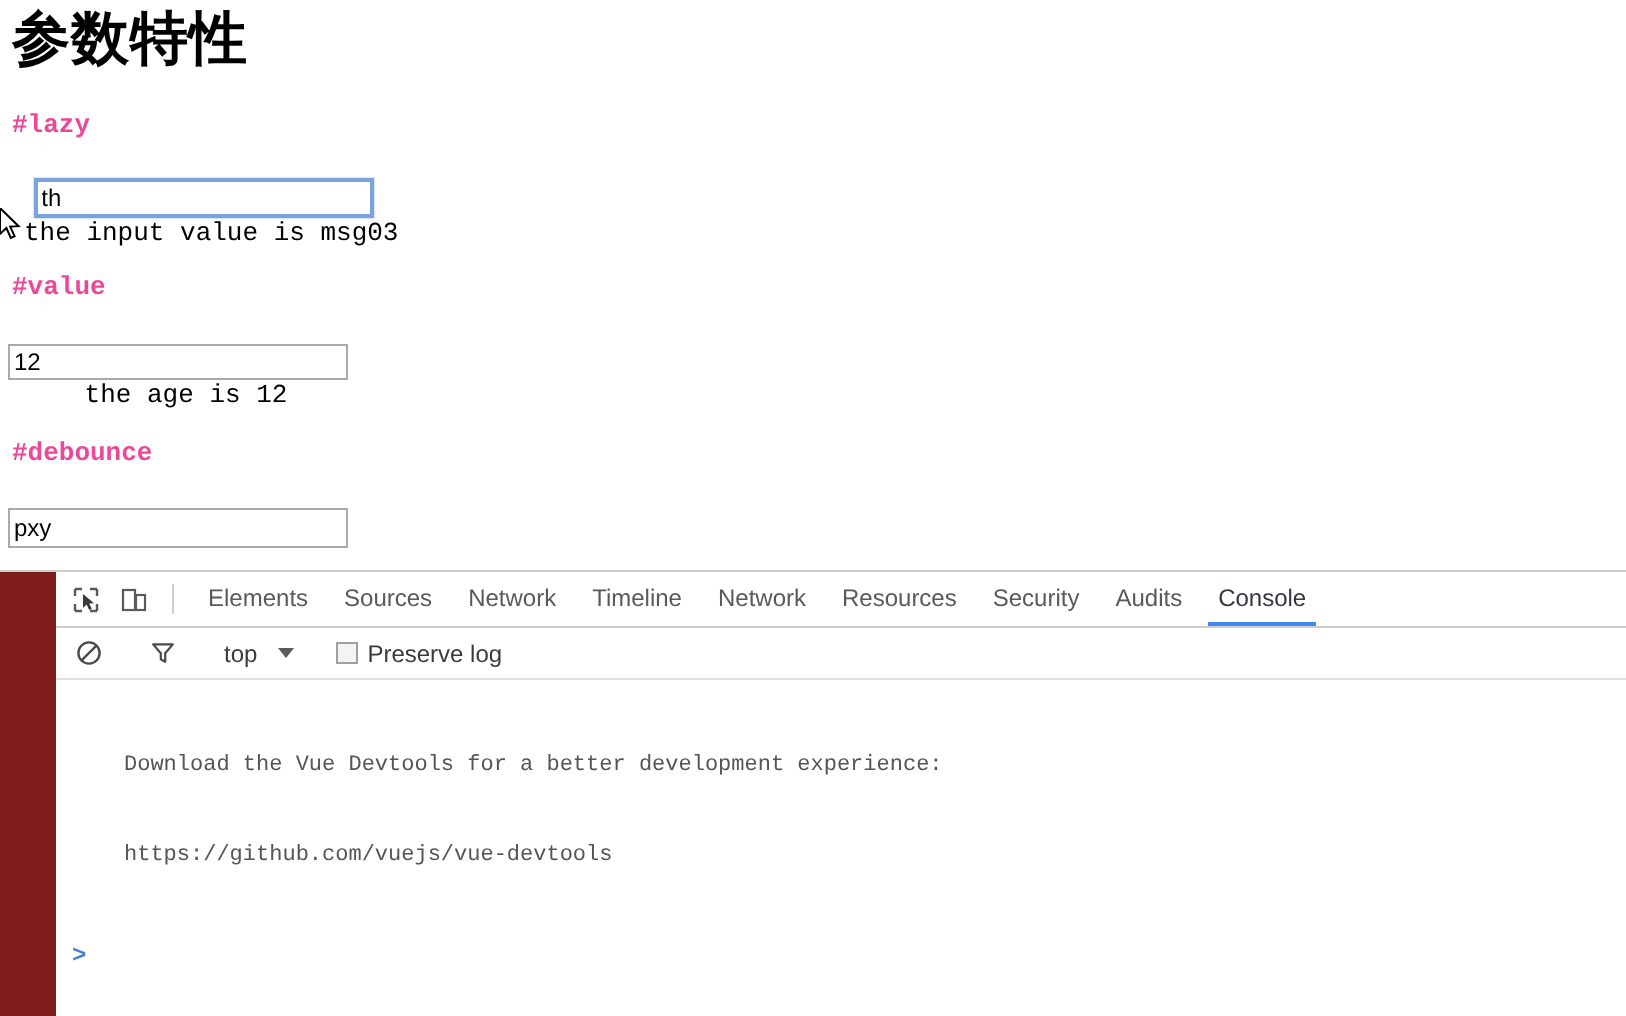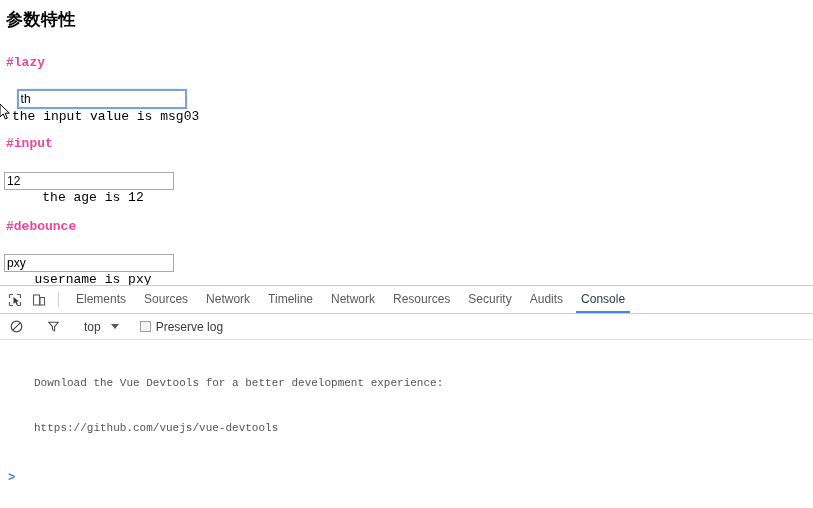--- a/index.html
+++ b/index.html
@@ -21,21 +21,21 @@
     left: 0;
     top: 0;
     width: 813px;
     height: 285px;
     background: #ffffff;
     overflow: hidden;
   }
 
   #page-title {
     font-family: "Liberation Serif", "DejaVu Serif", serif;
-    font-size: 17px;
+    font-size: 29px;
     font-weight: 700;
     color: #000000;
     margin: 0;
     padding: 0;
     position: absolute;
     left: 6px;
     top: 5px;
     line-height: 30px;
     letter-spacing: 0.5px;
   }
@@ -103,24 +103,25 @@
     pointer-events: none;
   }
 
   
   #devtools {
     position: absolute;
     left: 0;
     top: 285px;
     width: 813px;
     height: 223px;
-    background: #7dd3fc;
+    background: #7f1d1d;
     border-top: 1px solid #cdcdcd;
     box-sizing: border-box;
     font-family: "Liberation Sans", sans-serif;
+    padding-left: 28px;
   }
 
   #devtools-tabbar {
     position: relative;
     height: 27px;
     display: flex;
     align-items: center;
     border-bottom: 1px solid #cdcdcd;
     background: #ffffff;
     padding-left: 4px;
@@ -265,30 +266,29 @@
 <div id="page-area">
 
   <h1 id="page-title">参数特性</h1>
 
   <div class="section-head h-lazy">#lazy</div>
   <div class="field-row r-lazy">
     <input class="text-input focused" type="text" value="th" style="">
     <span class="field-caption">the input value is msg03</span>
   </div>
 
-  <div class="section-head h-number">#input</div>
+  <div class="section-head h-number">#value</div>
   <div class="field-row r-number">
     <input class="text-input" type="text" value="12" style="">
     <span class="field-caption">the age is 12</span>
   </div>
 
   <div class="section-head h-debounce">#debounce</div>
   <div class="field-row r-debounce">
     <input class="text-input" type="text" value="pxy" style="">
-    <span class="field-caption">username is pxy</span>
   </div>
 
   <svg id="mouse-cursor" viewBox="0 0 12 18">
     <polygon points="0,0 0,13 3.2,10 5.4,15 7.3,14.1 5.1,9.3 9.3,9.1" fill="#ffffff" stroke="#000000" stroke-width="1"></polygon>
   </svg>
 
 </div>
 
 <div id="devtools">
 

